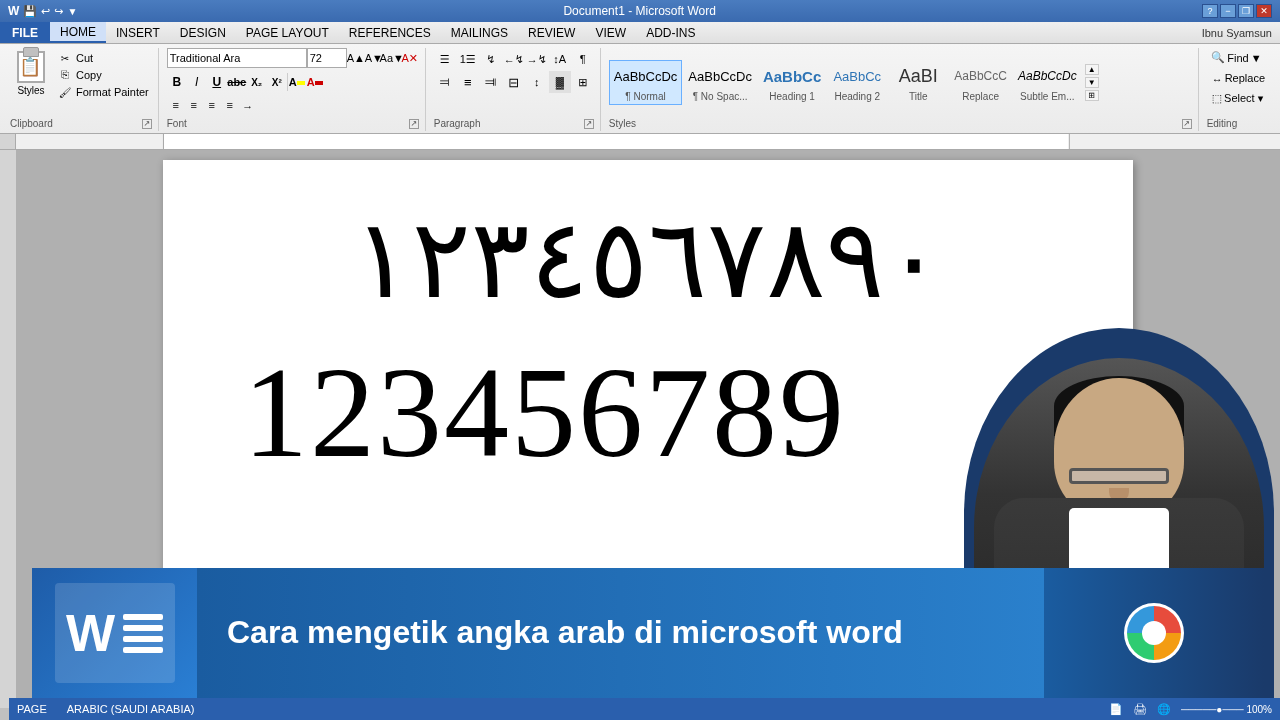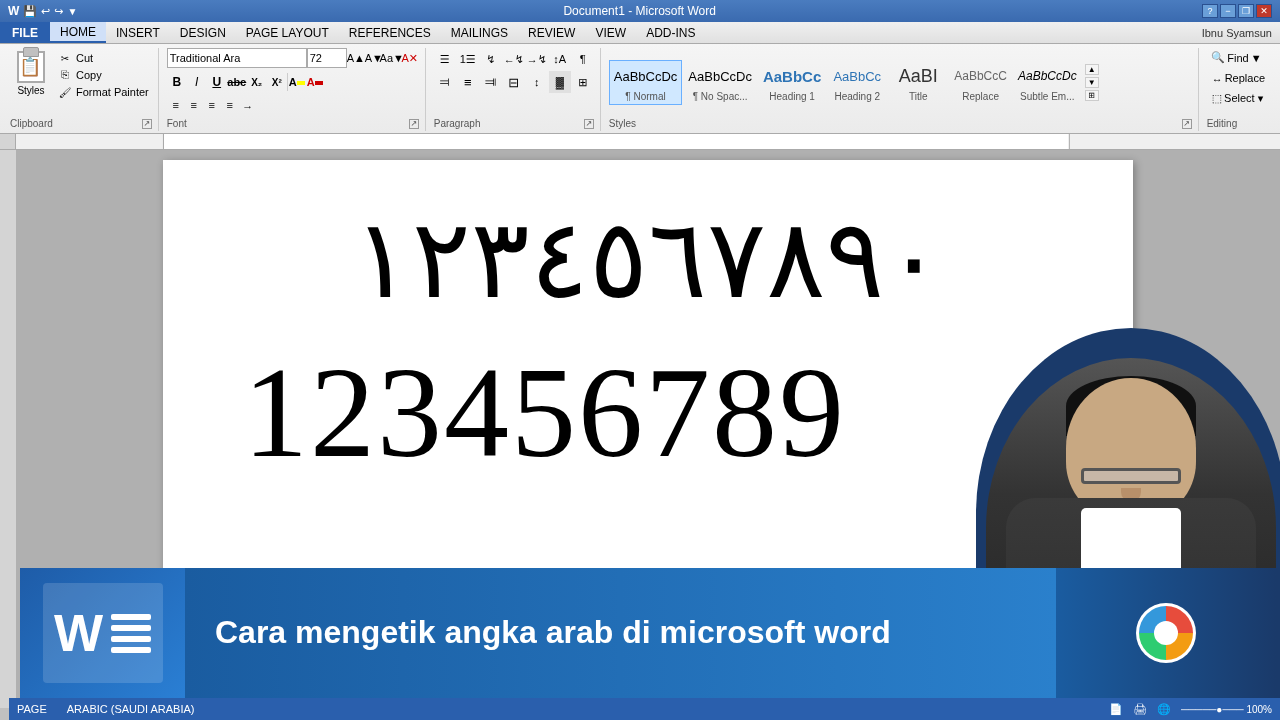--- a/index.html
+++ b/index.html
@@ -270,21 +270,21 @@
       background: #d4d4d4;
       position: relative;
     }
 
     .doc-main {
       flex: 1;
       display: flex;
       flex-direction: column;
       align-items: center;
       background: #b0b0b0;
-      padding: 10px 4px;
+      padding: 10px 16px;
       overflow: hidden;
       position: relative;
     }
 
     .page {
       width: 970px;
       min-height: 500px;
       background: white;
       box-shadow: 2px 2px 8px rgba(0,0,0,0.3);
       position: relative;

